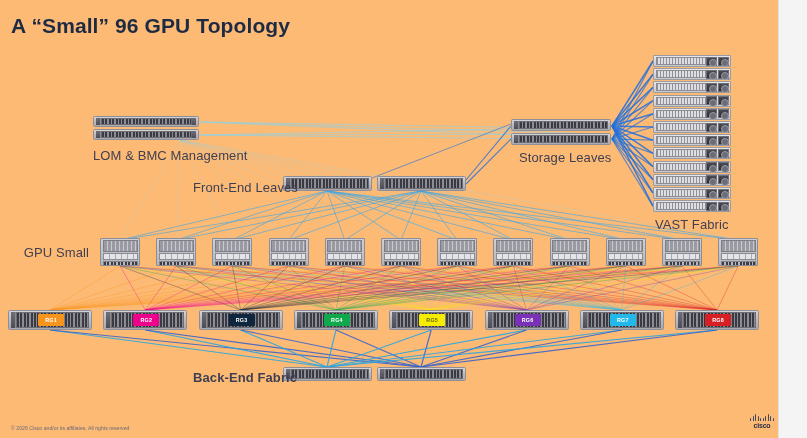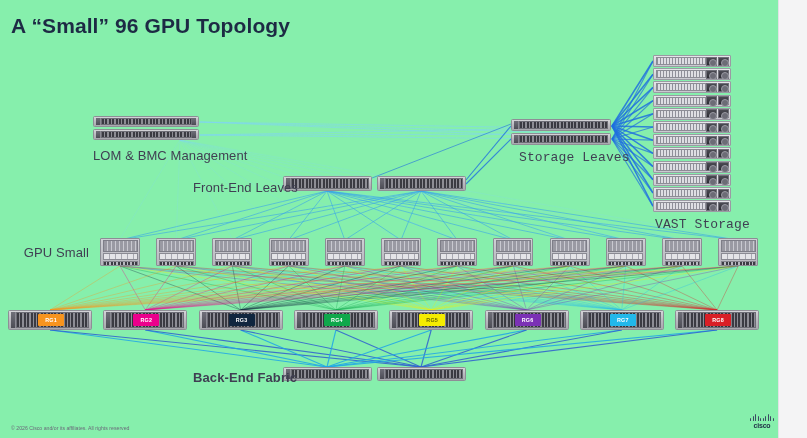--- a/index.html
+++ b/index.html
@@ -5,36 +5,36 @@
   html,body{margin:0;padding:0;}
   body{
     width:807px;height:438px;
     background:#f4f4f5;
     font-family:"Liberation Sans", sans-serif;
     overflow:hidden;
   }
   #slide{
     position:absolute;left:0;top:0;
     width:778px;height:438px;
-    background:#86efac;
+    background:#fdba74;
     border-right:1px solid #e2e2e6;
     overflow:hidden;
   }
   #title{
     position:absolute;left:11px;top:14px;
     font-size:21px;font-weight:bold;color:#1d2a44;
     letter-spacing:.1px;white-space:nowrap;
   }
   .lbl{
     position:absolute;
     font-size:13px;color:#3f3f52;white-space:nowrap;
     letter-spacing:.1px;
   }
   .lbl.r{text-align:right;}
-  .lbl.c{text-align:center;font-family:Liberation Mono, monospace;}
+  .lbl.c{}
 
   
   .sw{
     position:absolute;
     background:linear-gradient(#d4d4d8,#bcbcc2 45%,#a8a8ae);
     border:1px solid #8e8e96;
     border-radius:1.5px;
     box-sizing:border-box;
     padding:1px 2px;
     display:flex;align-items:center;
@@ -424,21 +424,21 @@
         <span class="face"></span>
         <span class="psu"></span>
         <span class="psu"></span>
       </div>
       <div class="srv" style="left: 653px; top: 200.2px;">
         <span class="face"></span>
         <span class="psu"></span>
         <span class="psu"></span>
       </div>
     </div>
-  <div class="lbl c" style="left:655px;top:217px;width:90px;">VAST Storage</div>
+  <div class="lbl c" style="left:655px;top:217px;width:90px;">VAST Fabric</div>
 
   <div id="gpu-row">
       <div class="gpu" style="left: 100px; top: 238px;">
         <div class="top"></div>
         <div class="mid"></div>
         <div class="bot"></div>
       </div>
       <div class="gpu" style="left: 156.2px; top: 238px;">
         <div class="top"></div>
         <div class="mid"></div>

